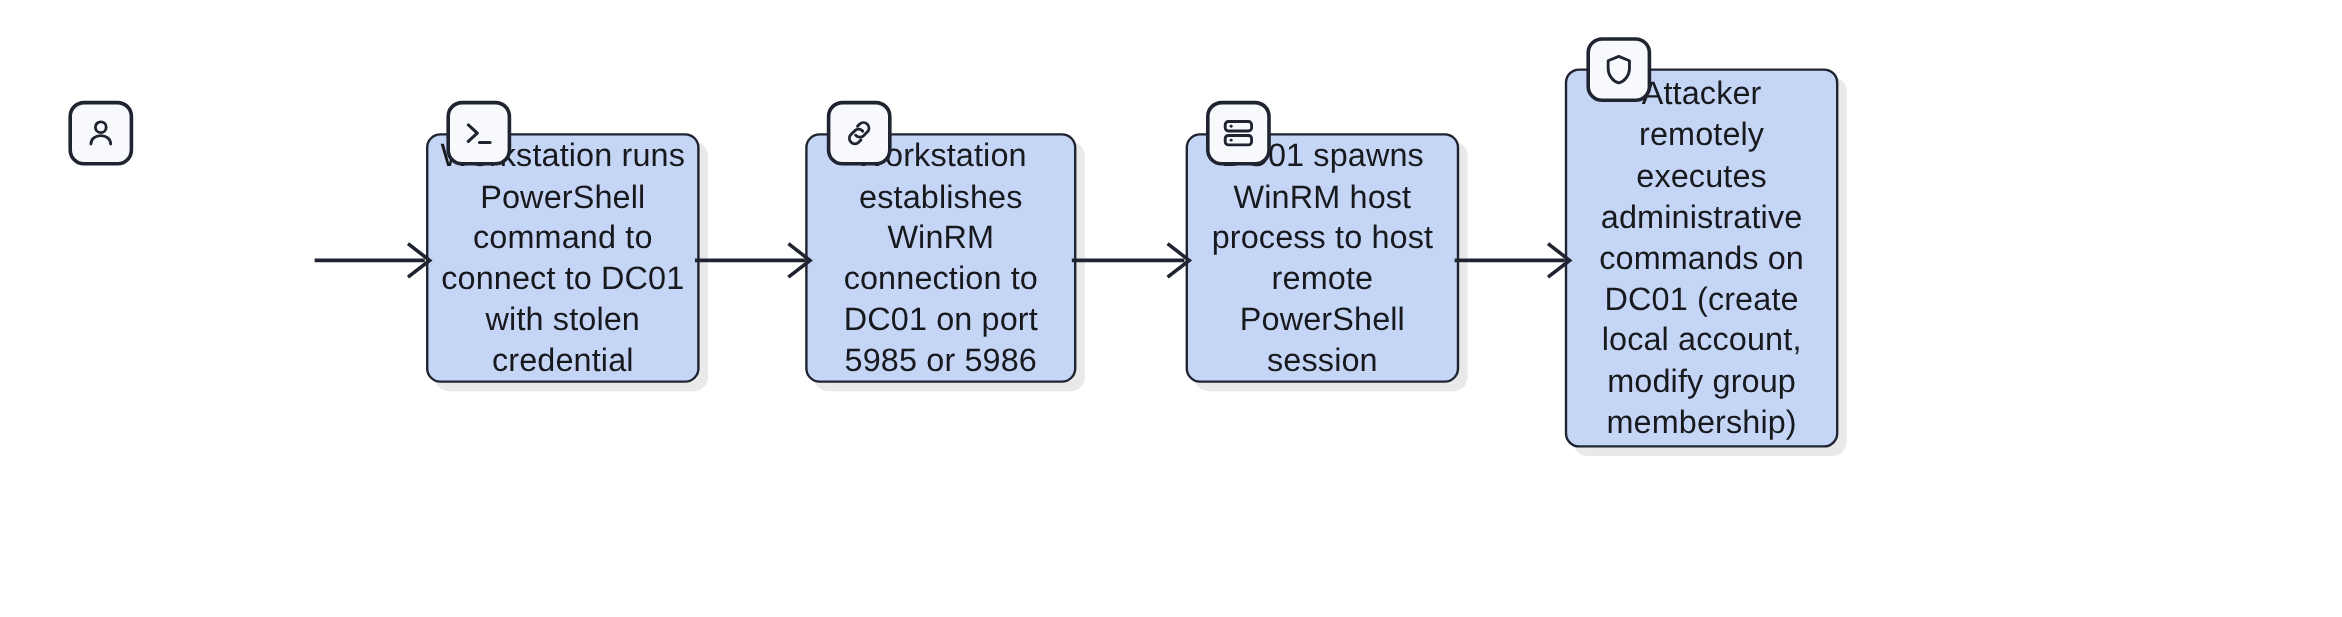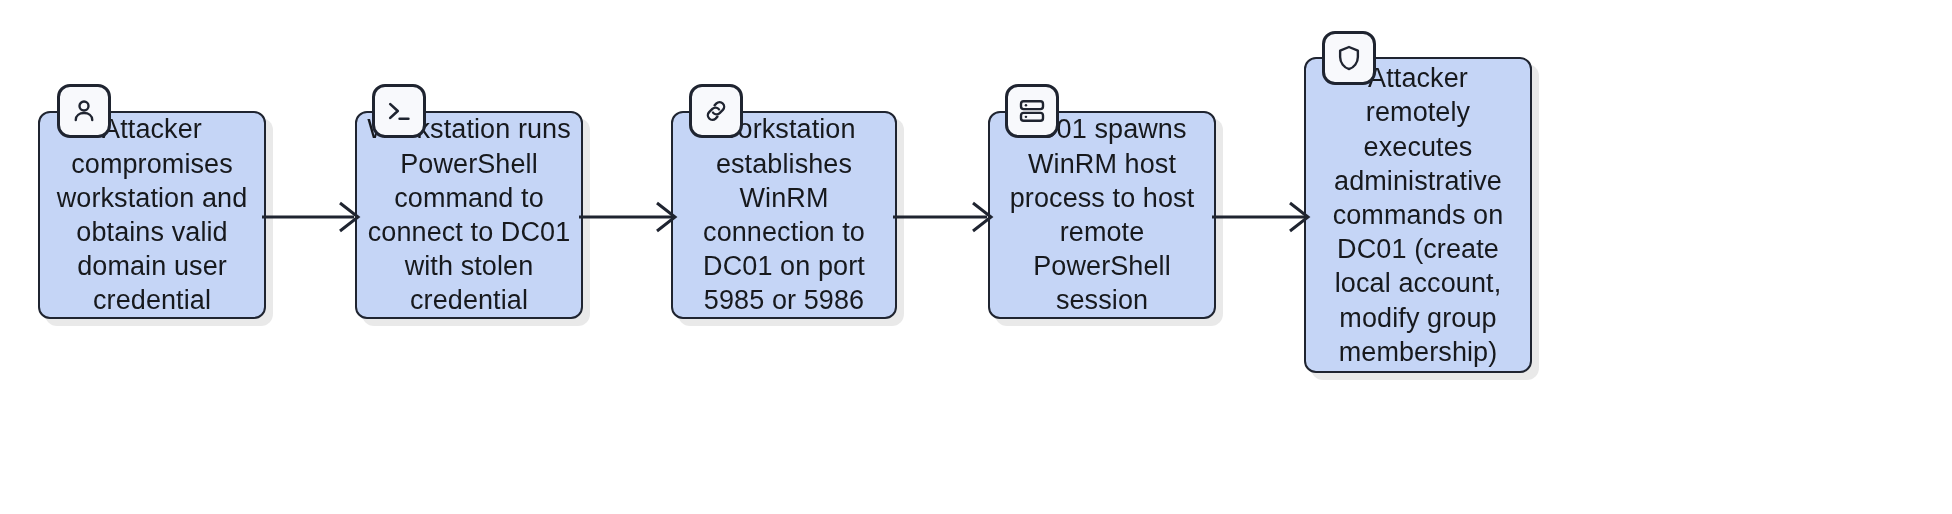--- a/index.html
+++ b/index.html
@@ -125,23 +125,20 @@
       </svg>
     </div>
 
     <div class="connector" id="conn-4">
       <svg width="100" height="42" viewBox="0 0 100 42">
         <line x1="0" y1="21" x2="92" y2="21" stroke="#1f2430" stroke-width="3"></line>
         <polyline points="78,7 96,21 78,35" fill="none" stroke="#1f2430" stroke-width="3" stroke-linecap="butt" stroke-linejoin="miter"></polyline>
       </svg>
     </div>
 
-    <div class="node" id="node-1">
-      <span class="node-label">Attacker compromises workstation and obtains valid domain user credential</span>
-    </div>
     <div class="icon-badge" id="badge-1">
       <svg width="30" height="30" viewBox="0 0 24 24" fill="none" stroke="#1f2430" stroke-width="1.9" stroke-linecap="round" stroke-linejoin="round">
         <circle cx="12" cy="8" r="3.6"></circle>
         <path d="M5.4 19.2c0-3.5 2.95-5.6 6.6-5.6s6.6 2.1 6.6 5.6"></path>
       </svg>
     </div>
 
     <div class="node" id="node-2">
       <span class="node-label">Workstation runs PowerShell command to connect to DC01 with stolen credential</span>
     </div>

